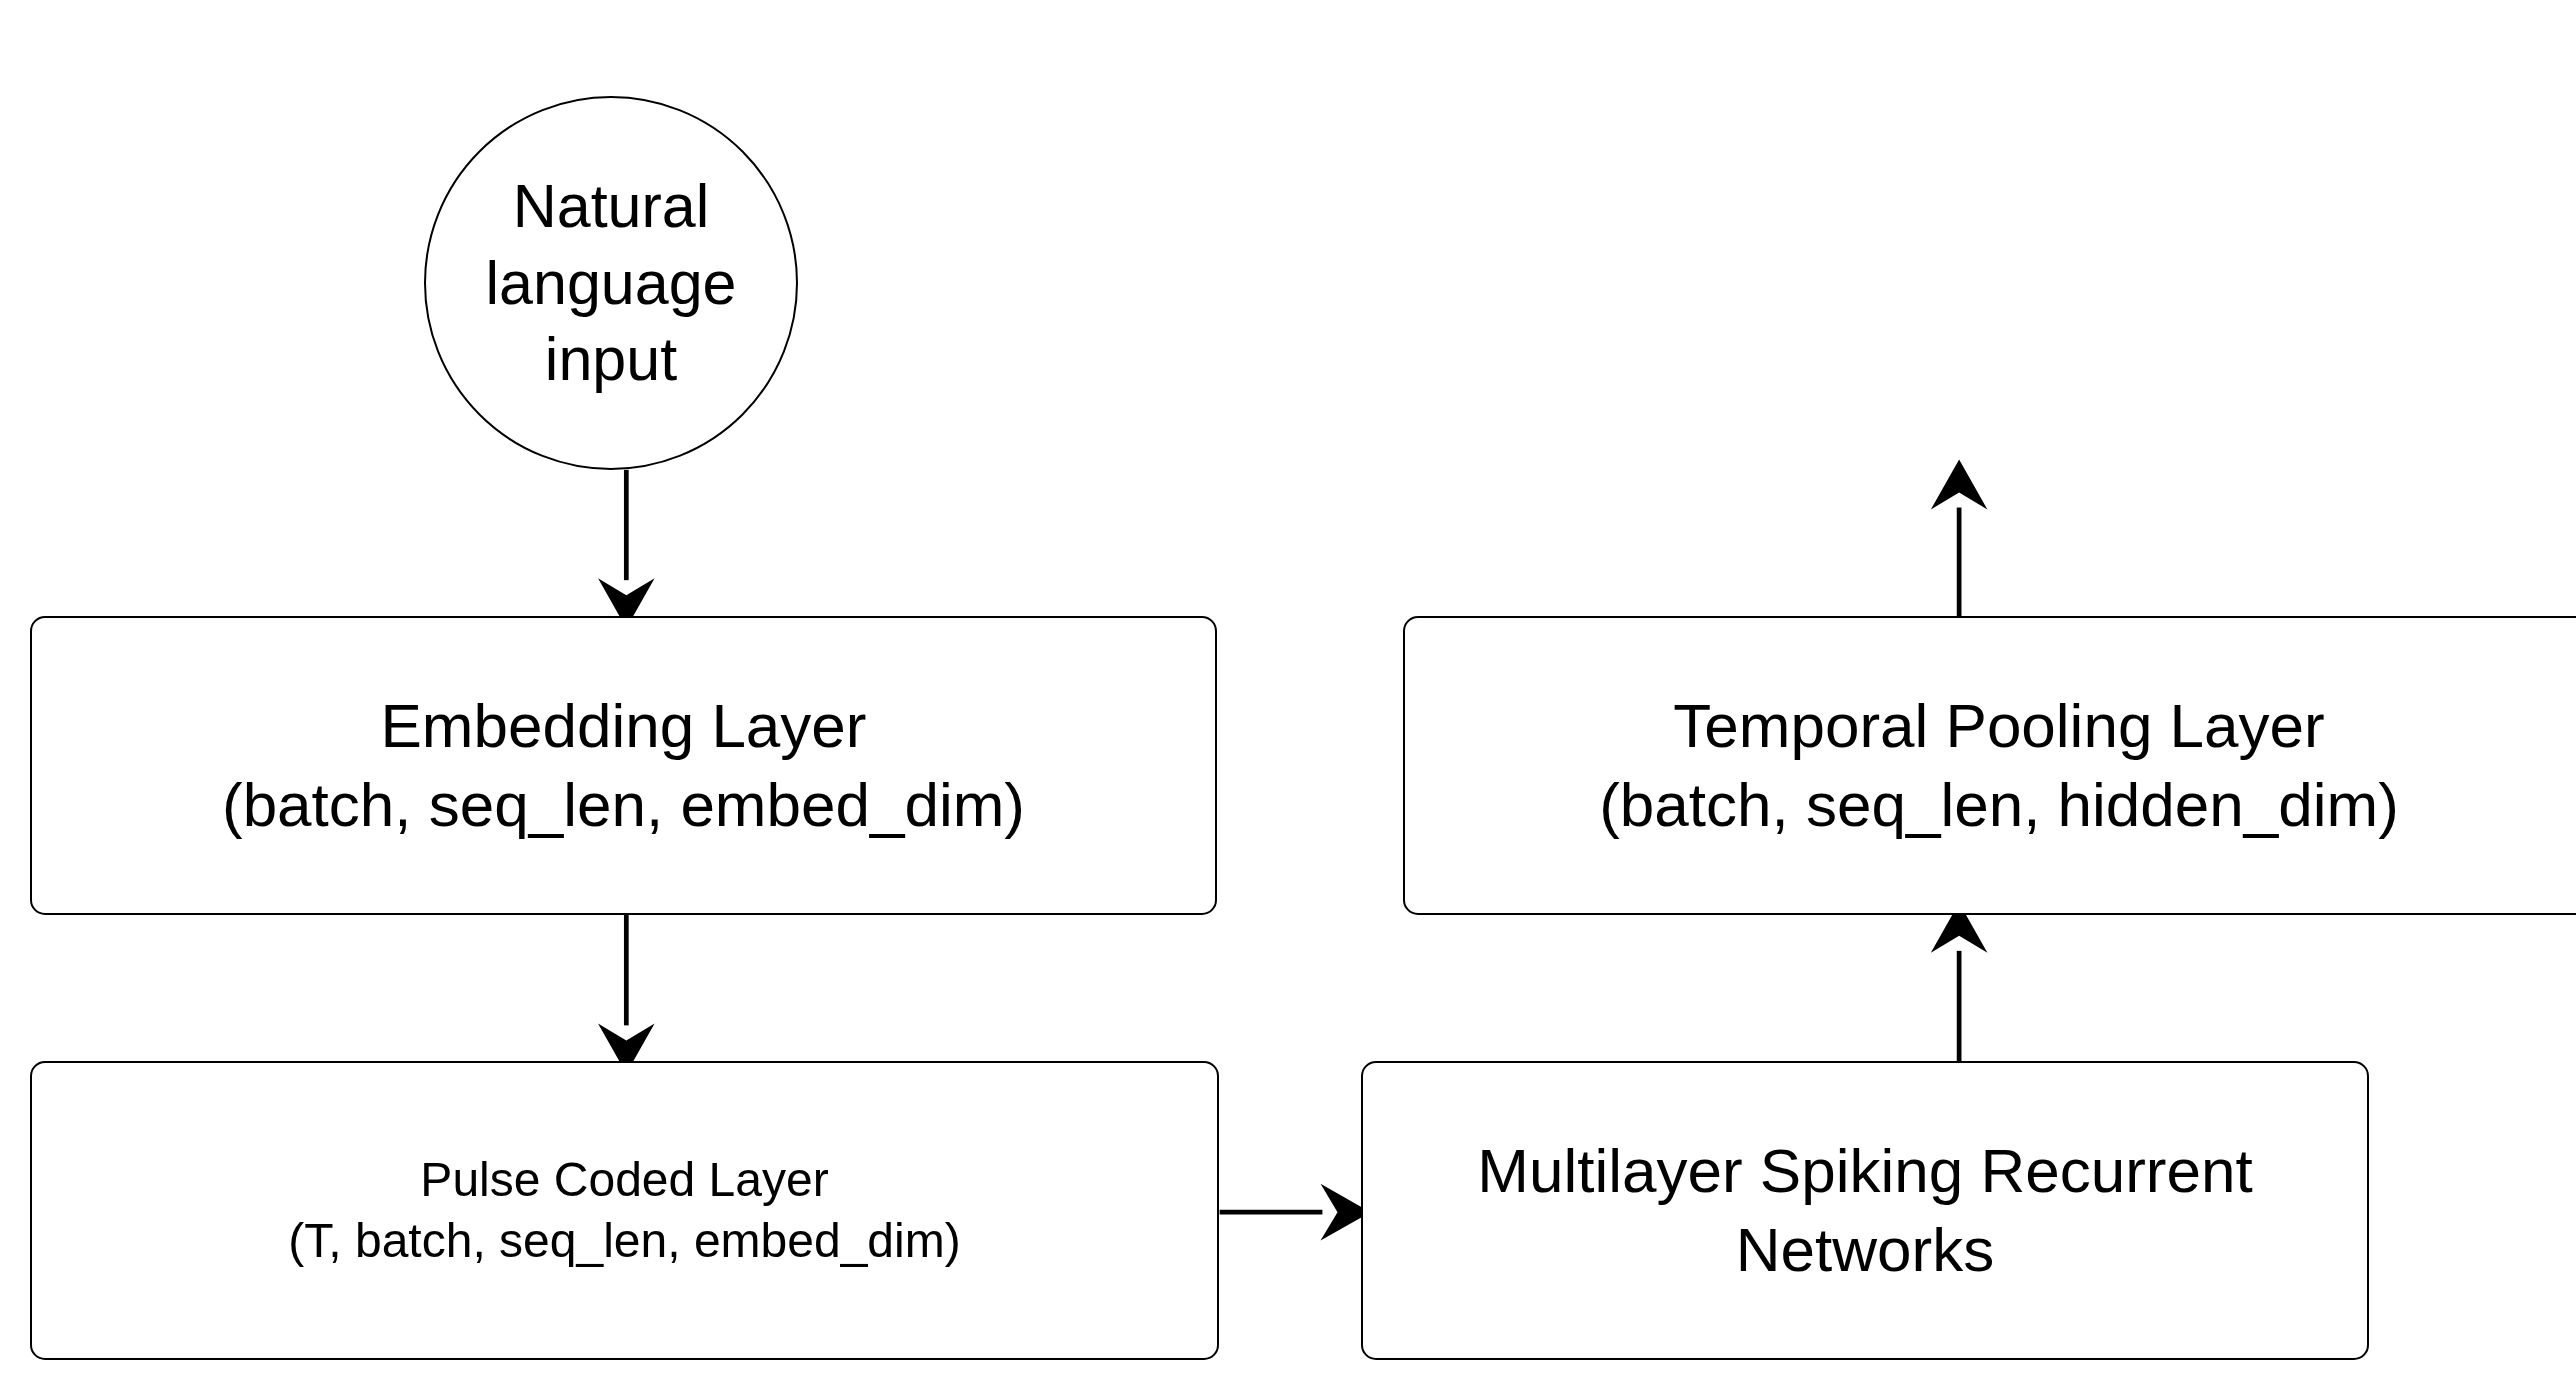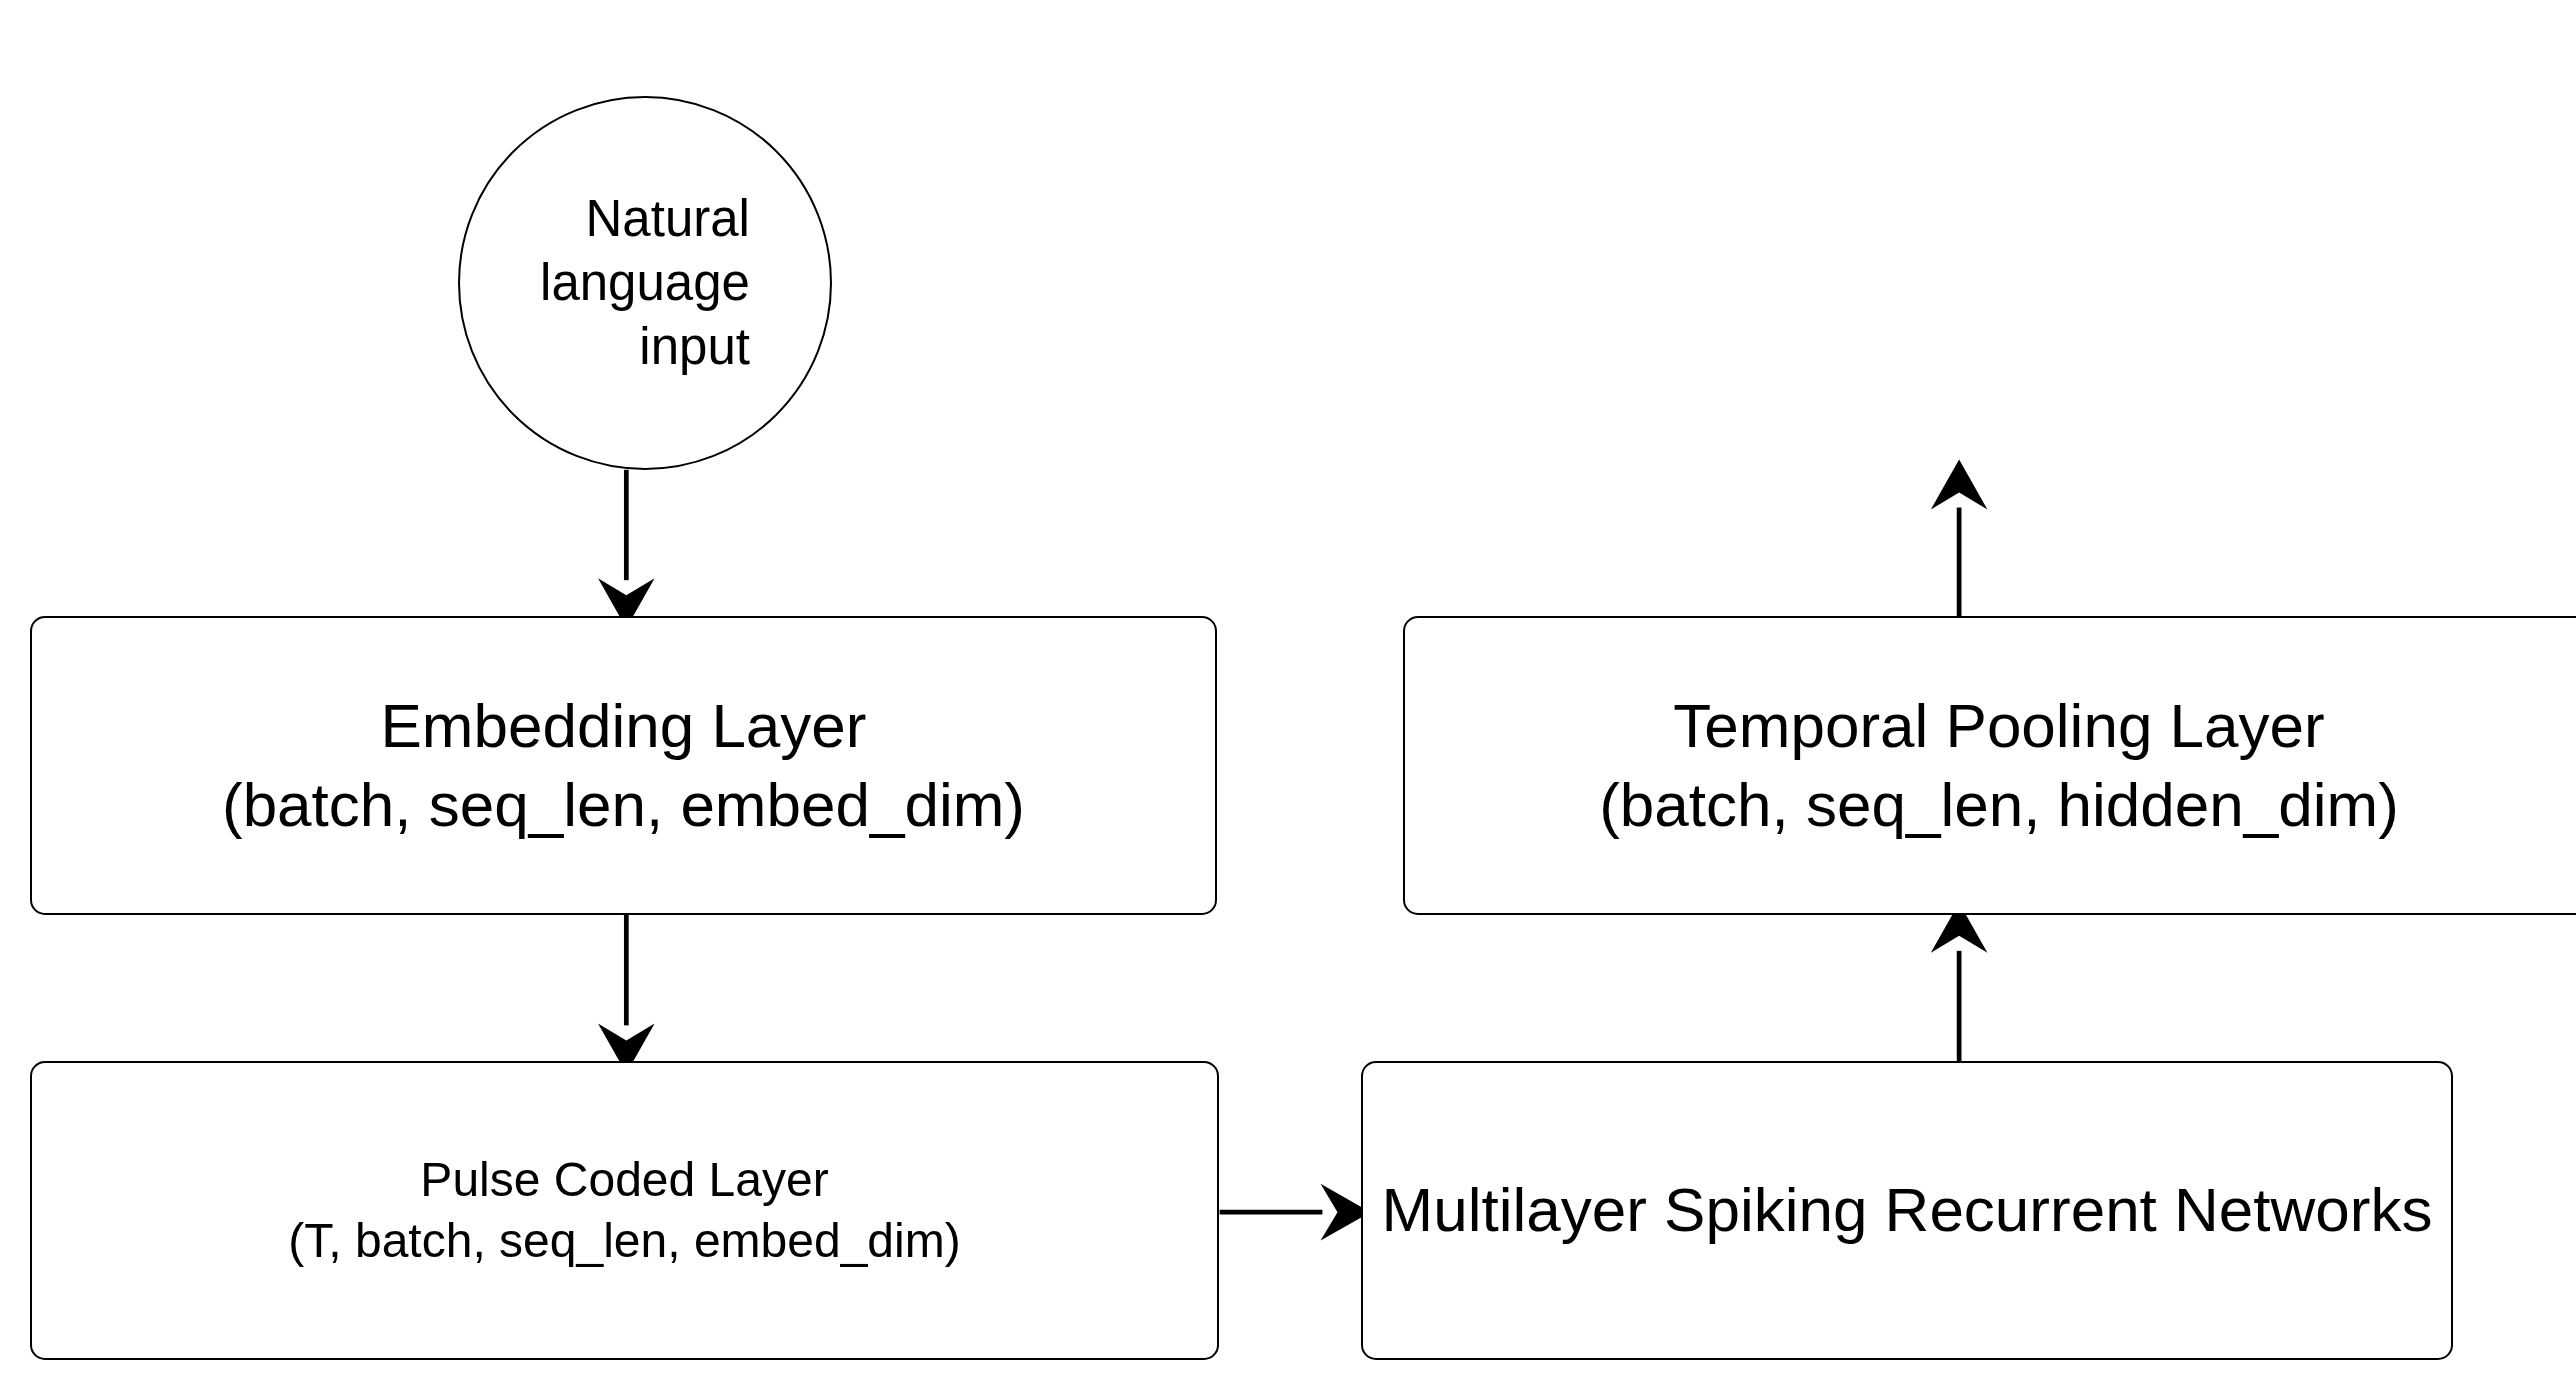--- a/index.html
+++ b/index.html
@@ -45,42 +45,41 @@
     position: absolute;
     left: 0;
     top: 0;
     width: 2576px;
     height: 1382px;
     pointer-events: none;
   }
 
   
   #node-input {
-    left: 458px; top: 96px; width: 374px; height: 374px;
-    font-size: 51px;
-    text-align: right;
+    left: 424px; top: 96px; width: 374px; height: 374px;
+    font-size: 61px;
   }
   #node-output {
     left: 1605px; top: 26.4px; width: 691px; height: 445px;
     font-size: 61px;
   }
   #node-embedding {
     left: 30px; top: 616px; width: 1187px; height: 299px;
     font-size: 62px;
   }
   #node-pulse-coded {
     left: 30px; top: 1061px; width: 1189px; height: 299px;
     font-size: 48px;
   }
   #node-temporal-pooling {
     left: 1403px; top: 616px; width: 1192px; height: 299px;
     font-size: 62px;
   }
   #node-spiking {
-    left: 1361px; top: 1061px; width: 1092px; height: 299px;
+    left: 1361px; top: 1061px; width: 1008px; height: 299px;
     font-size: 62px;
   }
 </style>
 </head>
 <body>
 
 <div id="canvas">
 
   <svg class="edge-svg" viewBox="0 0 2731 1465" xmlns="http://www.w3.org/2000/svg">
     <defs>

